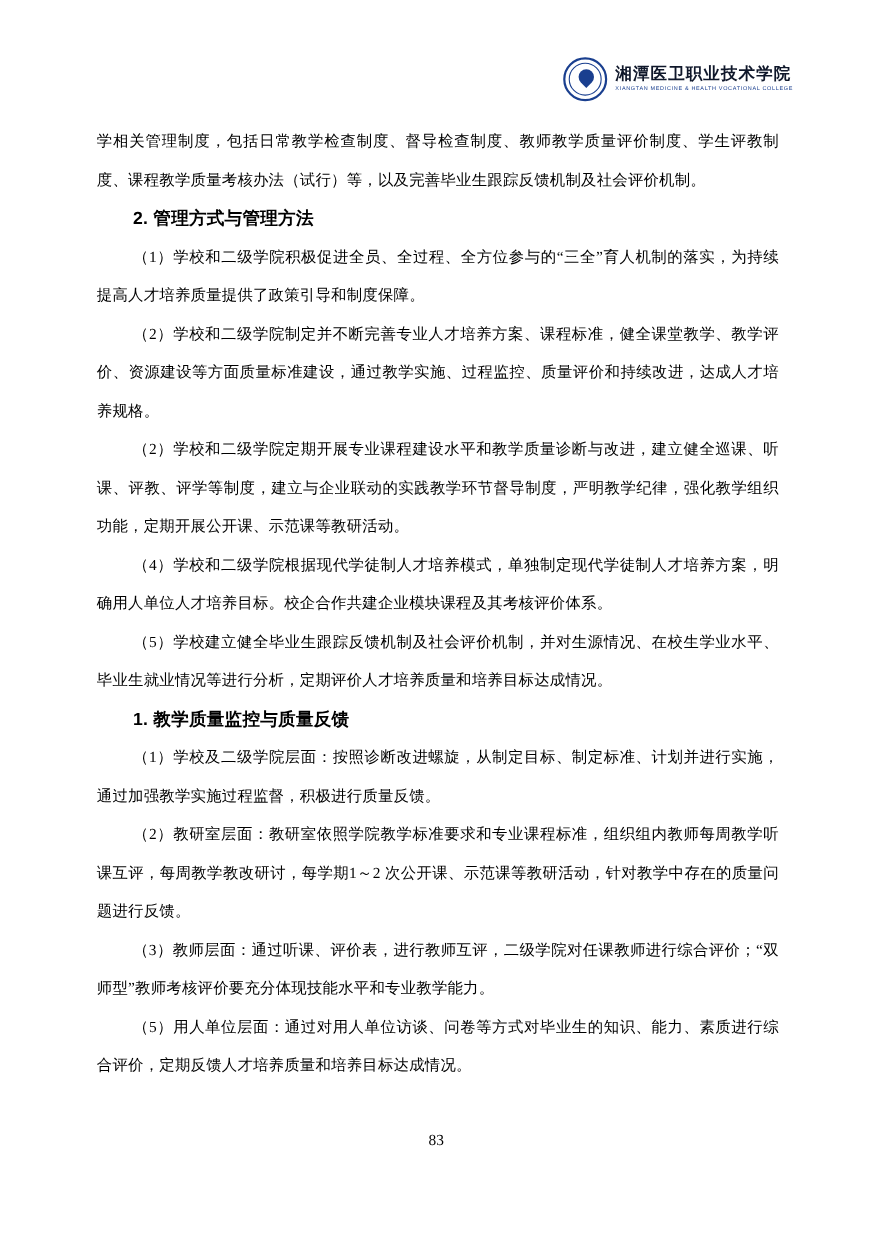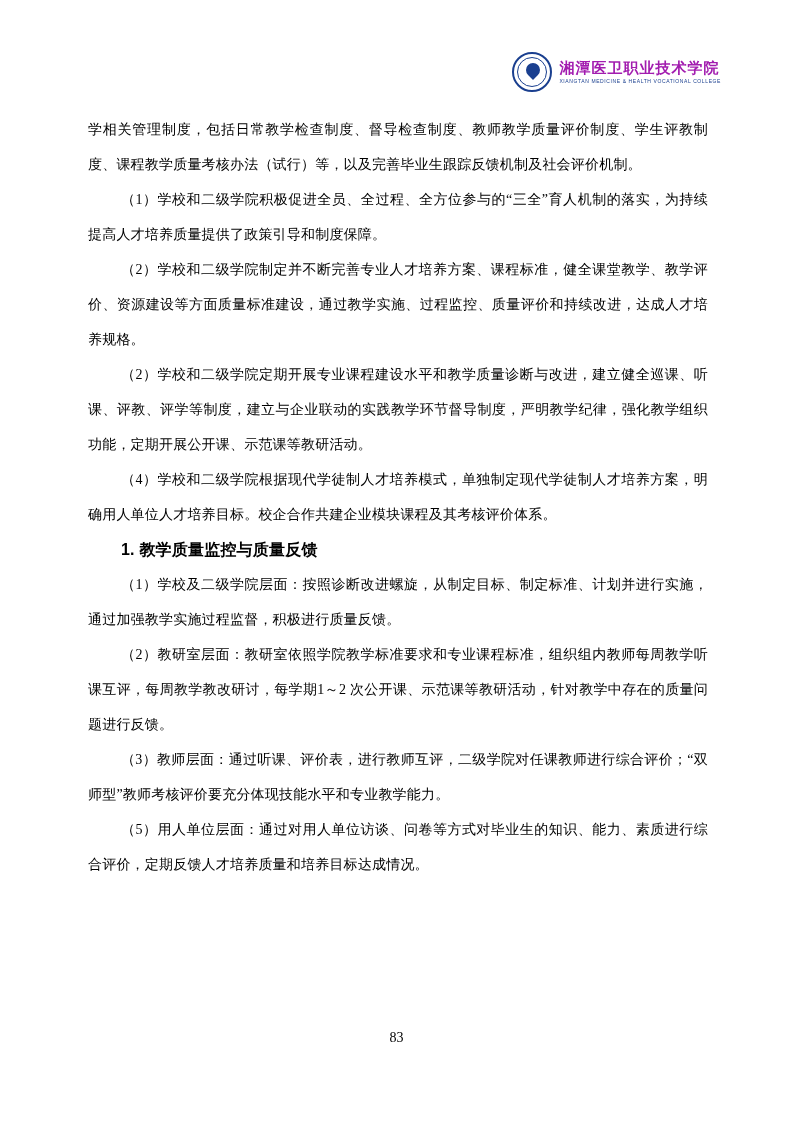--- a/index.html
+++ b/index.html
@@ -64,21 +64,21 @@
   .logo-text {
     display: flex;
     flex-direction: column;
     justify-content: center;
     line-height: 1;
   }
   .logo-cn {
     font-family: "Liberation Serif", "DejaVu Serif", serif;
     font-size: 15px;
     font-weight: bold;
-    color: #a21caf;
+    color: #0f172a;
     letter-spacing: 1px;
     white-space: nowrap;
   }
   .logo-en {
     font-family: "Liberation Sans", sans-serif;
     font-size: 5px;
     color: #1a3f8f;
     letter-spacing: 0.6px;
     margin-top: 3px;
     white-space: nowrap;
@@ -125,24 +125,26 @@
   <div class="logo-area">
     <div class="logo-seal"></div>
     <div class="logo-text">
       <div class="logo-cn">湘潭医卫职业技术学院</div>
       <div class="logo-en">XIANGTAN MEDICINE &amp; HEALTH VOCATIONAL COLLEGE</div>
     </div>
   </div>
 
   <div class="content">
     <p class="body">学相关管理制度，包括日常教学检查制度、督导检查制度、教师教学质量评价制度、学生评教制度、课程教学质量考核办法（试行）等，以及完善毕业生跟踪反馈机制及社会评价机制。</p>
+    <p class="heading">2. 管理方式与管理方法</p>
     <p class="indent">（1）学校和二级学院积极促进全员、全过程、全方位参与的“三全”育人机制的落实，为持续提高人才培养质量提供了政策引导和制度保障。</p>
     <p class="indent">（2）学校和二级学院制定并不断完善专业人才培养方案、课程标准，健全课堂教学、教学评价、资源建设等方面质量标准建设，通过教学实施、过程监控、质量评价和持续改进，达成人才培养规格。</p>
     <p class="indent">（2）学校和二级学院定期开展专业课程建设水平和教学质量诊断与改进，建立健全巡课、听课、评教、评学等制度，建立与企业联动的实践教学环节督导制度，严明教学纪律，强化教学组织功能，定期开展公开课、示范课等教研活动。</p>
     <p class="indent">（4）学校和二级学院根据现代学徒制人才培养模式，单独制定现代学徒制人才培养方案，明确用人单位人才培养目标。校企合作共建企业模块课程及其考核评价体系。</p>
+    <p class="indent">（5）学校建立健全毕业生跟踪反馈机制及社会评价机制，并对生源情况、在校生学业水平、毕业生就业情况等进行分析，定期评价人才培养质量和培养目标达成情况。</p>
     <p class="heading">1. 教学质量监控与质量反馈</p>
     <p class="indent">（1）学校及二级学院层面：按照诊断改进螺旋，从制定目标、制定标准、计划并进行实施，通过加强教学实施过程监督，积极进行质量反馈。</p>
     <p class="indent">（2）教研室层面：教研室依照学院教学标准要求和专业课程标准，组织组内教师每周教学听课互评，每周教学教改研讨，每学期1～2 次公开课、示范课等教研活动，针对教学中存在的质量问题进行反馈。</p>
     <p class="indent">（3）教师层面：通过听课、评价表，进行教师互评，二级学院对任课教师进行综合评价；“双师型”教师考核评价要充分体现技能水平和专业教学能力。</p>
     <p class="indent">（5）用人单位层面：通过对用人单位访谈、问卷等方式对毕业生的知识、能力、素质进行综合评价，定期反馈人才培养质量和培养目标达成情况。</p>
 
   </div>
 
   <div class="pagenum">83</div>
 

